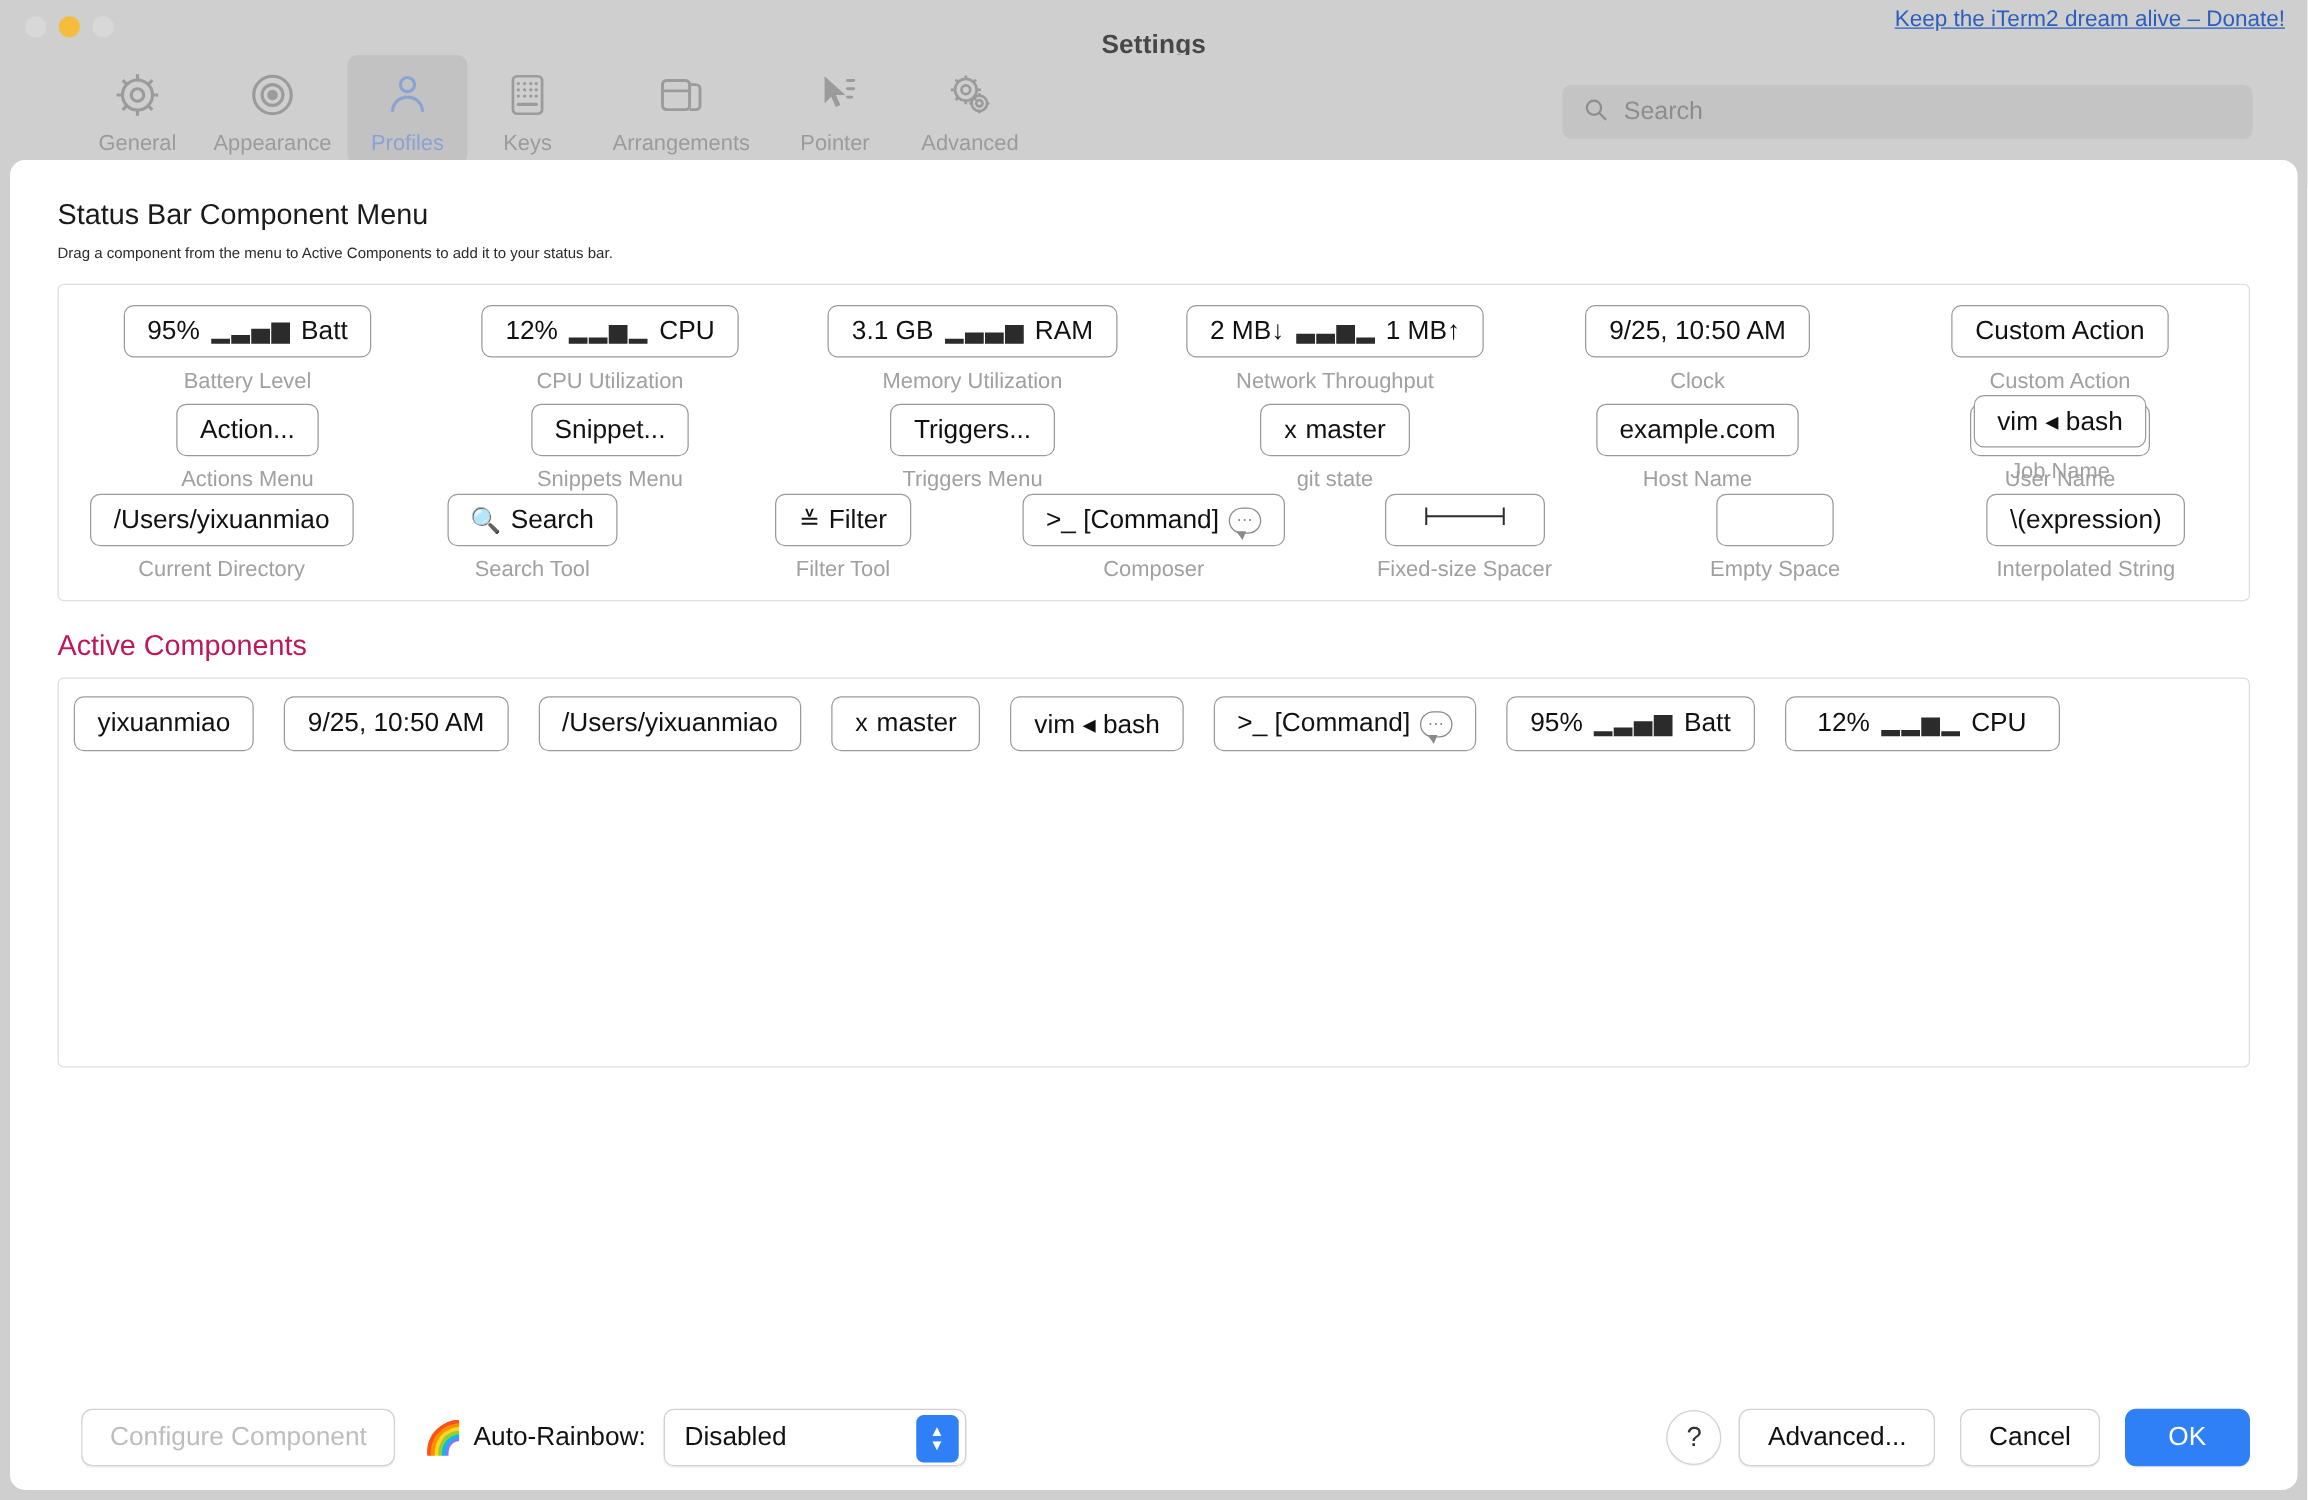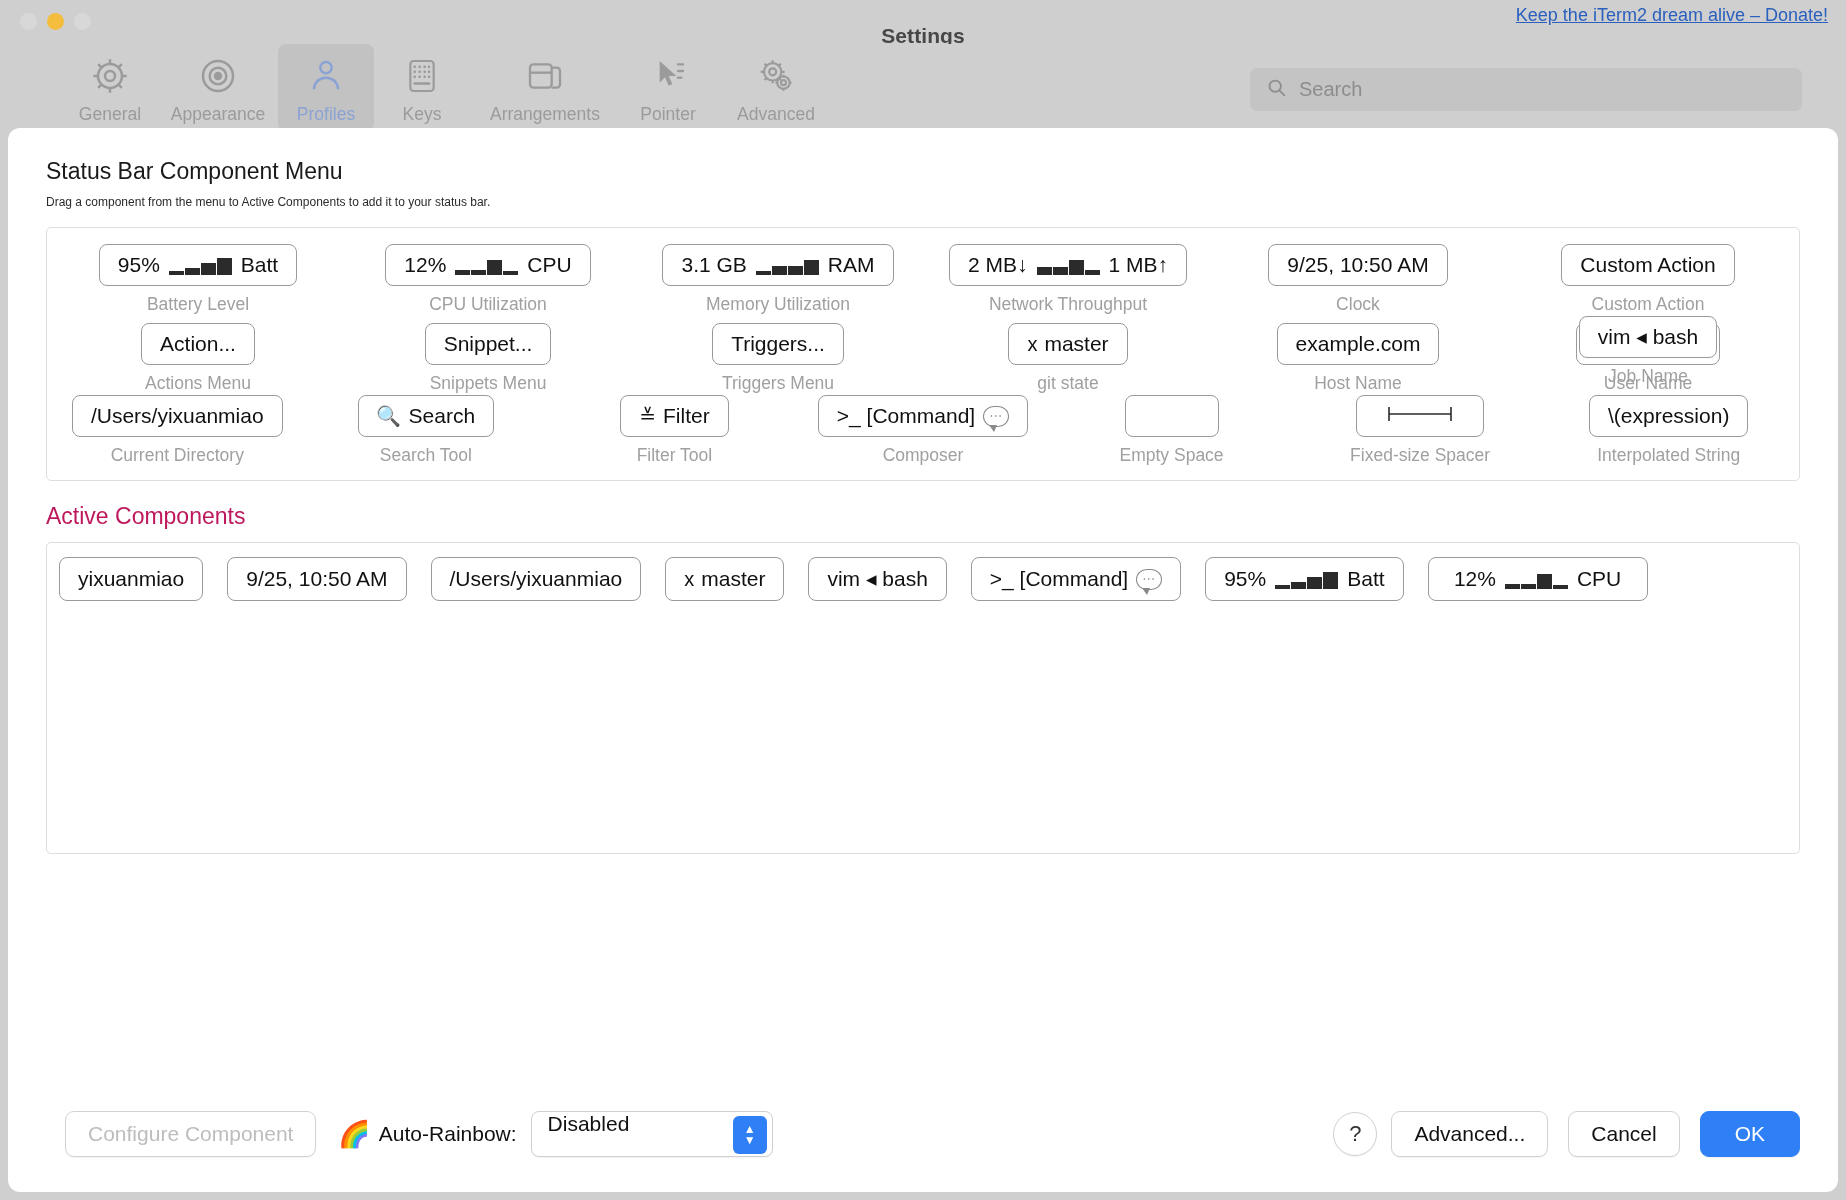--- a/index.html
+++ b/index.html
@@ -174,21 +174,21 @@
     padding: 14px 12px;
     display: flex; flex-wrap: wrap;
     align-content: flex-start;
     gap: 14px 24px;
   }
   .active-panel .chip { height: 44px; }
 
   
   .footer {
     position: absolute;
-    left: 38px; right: 38px; bottom: 34px;
+    left: 38px; right: 38px; bottom: 18px;
     height: 48px;
     display: flex; align-items: center; padding-left: 19px;
   }
   .btn {
     height: 46px;
     border: 1px solid #d2d2d2;
     border-radius: 9px;
     background: #fff;
     font-size: 21px; color: #111;
     padding: 0 22px;
@@ -206,21 +206,21 @@
     border-radius: 50%; font-size: 22px; color: #333;
   }
   .rainbow { font-size: 26px; margin: 0 8px 0 22px; }
   .rb-label { font-size: 21px; color: #111; margin-right: 14px; }
   .select {
     position: relative;
     width: 242px; height: 46px;
     border: 1px solid #d0d0d0;
     border-radius: 8px;
     background: #fff;
-    display: flex; align-items: flex-start;
+    display: flex; align-items: center;
     padding-left: 16px;
     font-size: 21px; color: #111;
     box-shadow: 0 1px 1px rgba(0,0,0,.05);
     cursor: default;
   }
   .stepper {
     position: absolute; right: 5px; top: 4px;
     width: 34px; height: 38px;
     background: #2f80f7;
     border-radius: 6px;
@@ -490,33 +490,33 @@
 
         <div class="cell">
           <div class="chip">
             <span>&gt;_ [Command]</span>
             <span class="bubble">⋯</span>
           </div>
           <div class="cell-label">Composer</div>
         </div>
 
         <div class="cell">
-          <div class="chip empty"></div>
-          <div class="cell-label">Empty Space</div>
-        </div>
-
-        <div class="cell">
           <div class="chip spacer">
             <span>
               <svg width="70" height="18" viewBox="0 0 70 18">
                 <path d="M4 2v14M66 2v14M4 9h62" stroke="#2b2b2b" stroke-width="1.6" fill="none"></path>
               </svg>
             </span>
           </div>
           <div class="cell-label">Fixed-size Spacer</div>
+        </div>
+
+        <div class="cell">
+          <div class="chip empty"></div>
+          <div class="cell-label">Empty Space</div>
         </div>
 
         <div class="cell">
           <div class="chip">\(expression)</div>
           <div class="cell-label">Interpolated String</div>
         </div>
       </div>
     </div>
 
     <div class="active-title">Active Components</div>

